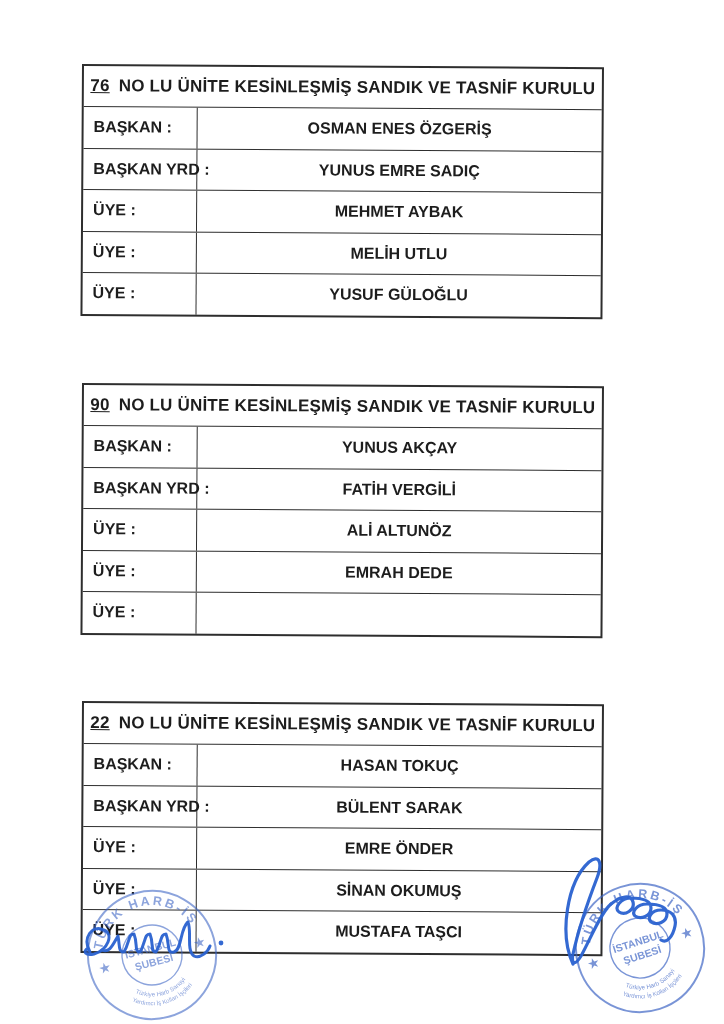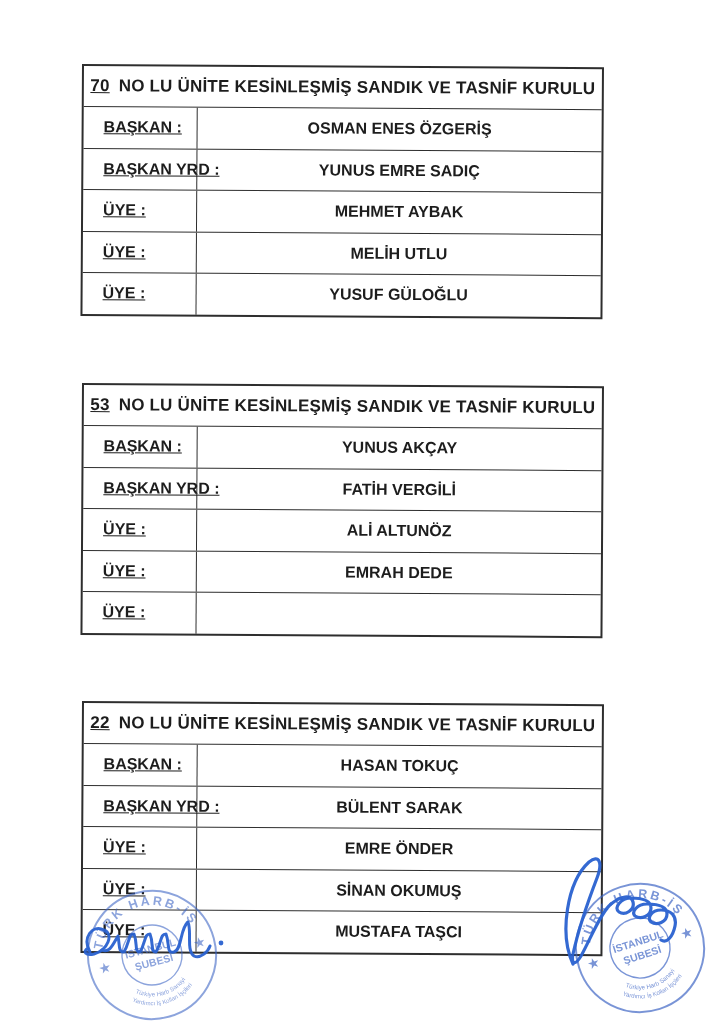--- a/index.html
+++ b/index.html
@@ -19,31 +19,31 @@
   .th{
     height:40px;display:flex;align-items:center;justify-content:center;
     font-weight:bold;font-size:17px;letter-spacing:.2px;white-space:nowrap;
   }
   .th .num{text-decoration:underline;margin-right:9px;}
   .tr{
     display:grid;grid-template-columns:114px 1fr;
     border-top:1.6px solid #2e2e2e;height:40.5px;
   }
   .td{display:flex;align-items:center;font-weight:bold;font-size:16px;}
-  .td.label{padding-left:20px;border-right:1.6px solid #2e2e2e;white-space:nowrap;text-decoration:underline;}
+  .td.label{padding-left:10px;border-right:1.6px solid #2e2e2e;white-space:nowrap;}
   .td.value{justify-content:center;text-align:center;}
   .stamp{position:absolute;pointer-events:none;}
   .sig{position:absolute;pointer-events:none;}
 </style>
 </head>
 <body>
 
 <div class="doc-table t52">
   <div class="th">
-    <span class="num">70</span>
+    <span class="num">76</span>
     <span>NO LU ÜNİTE KESİNLEŞMİŞ SANDIK VE TASNİF KURULU</span>
   </div>
   <div class="tr">
     <div class="td label">BAŞKAN :</div>
     <div class="td value">OSMAN ENES ÖZGERİŞ</div>
   </div>
   <div class="tr">
     <div class="td label">BAŞKAN YRD :</div>
     <div class="td value">YUNUS EMRE SADIÇ</div>
   </div>
@@ -56,21 +56,21 @@
     <div class="td value">MELİH UTLU</div>
   </div>
   <div class="tr">
     <div class="td label">ÜYE :</div>
     <div class="td value">YUSUF GÜLOĞLU</div>
   </div>
 </div>
 
 <div class="doc-table t53">
   <div class="th">
-    <span class="num">53</span>
+    <span class="num">90</span>
     <span>NO LU ÜNİTE KESİNLEŞMİŞ SANDIK VE TASNİF KURULU</span>
   </div>
   <div class="tr">
     <div class="td label">BAŞKAN :</div>
     <div class="td value">YUNUS AKÇAY</div>
   </div>
   <div class="tr">
     <div class="td label">BAŞKAN YRD :</div>
     <div class="td value">FATİH VERGİLİ</div>
   </div>

